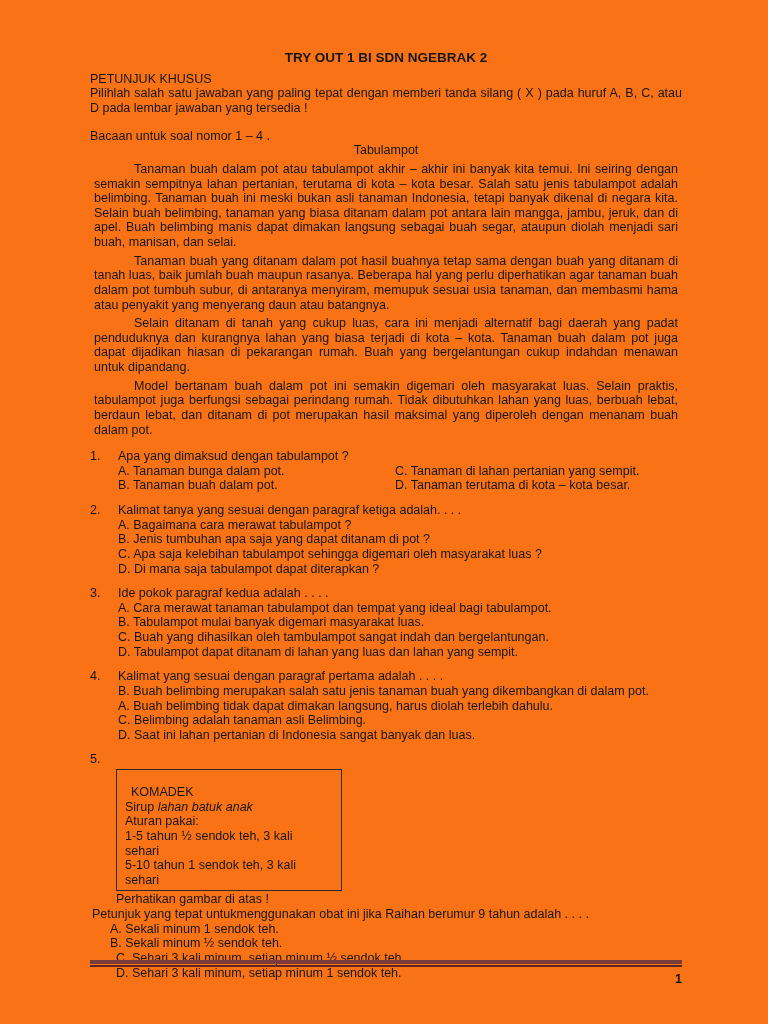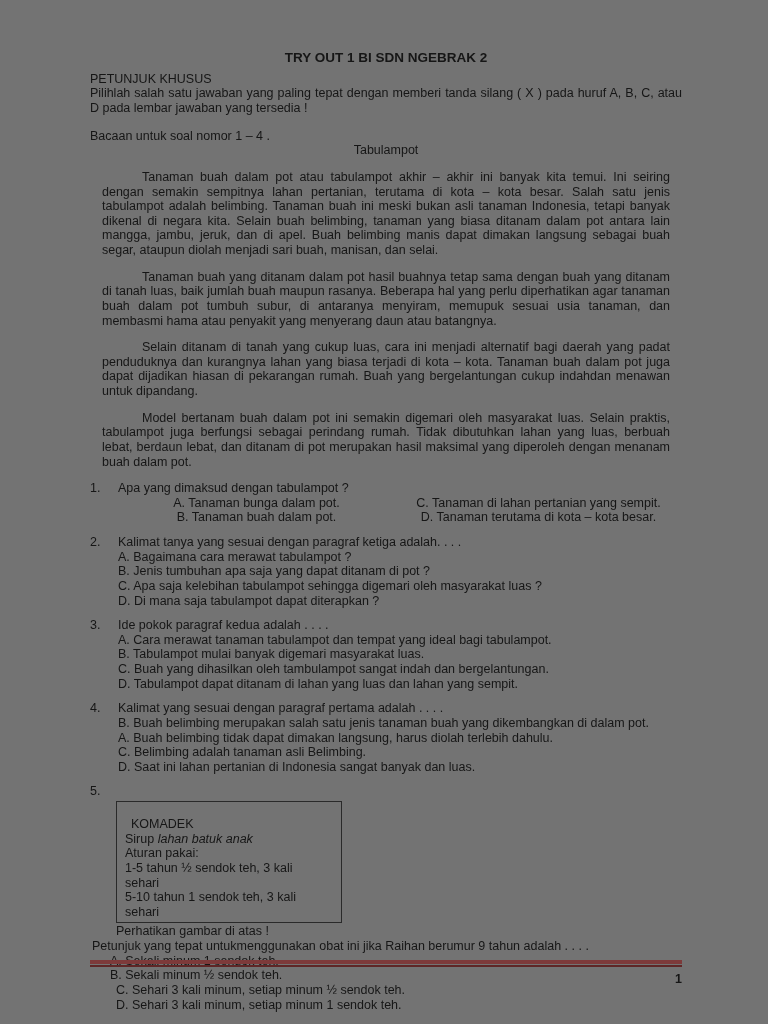--- a/index.html
+++ b/index.html
@@ -5,51 +5,50 @@
   * { margin: 0; padding: 0; box-sizing: border-box; }
   html, body { background: #ffffff; }
   body {
     width: 768px; height: 1024px;
     font-family: "Liberation Sans", "DejaVu Sans", sans-serif;
     color: #161616;
   }
   .page {
     position: relative;
     width: 768px; height: 1024px;
-    background: #737373;
+    background: #f97316;
     overflow: hidden;
   }
   .content {
     position: absolute;
     top: 50px; left: 90px; right: 86px;
     font-size: 12.5px;
     line-height: 1.17;
   }
   .title {
     text-align: center;
     font-weight: bold;
     font-size: 13.5px;
     margin-bottom: 6px;
   }
   .just { text-align: justify; }
   .center { text-align: center; }
   .gap { height: 13px; }
   .passage p {
     text-align: justify;
     text-indent: 40px;
-    margin: 12px;
+    margin: 4px;
   }
   .questions { margin-top: 12px; }
   .question { display: flex; margin-top: 10px; }
   .qnum { width: 28px; flex: none; }
   .qbody { flex: 1; min-width: 0; }
   .opts-grid {
     display: grid;
     grid-template-columns: 277px 1fr;
-    text-align: center;
   }
   .medbox {
     border: 1px solid #2a2a2a;
     width: 226px;
     padding: 15px 8px 3px 8px;
     margin: 2px 0 1px 0;
   }
   .medbox .brand { padding-left: 6px; }
   .q5-block { margin-top: 10px; }
   .ml26 { margin-left: 26px; }

